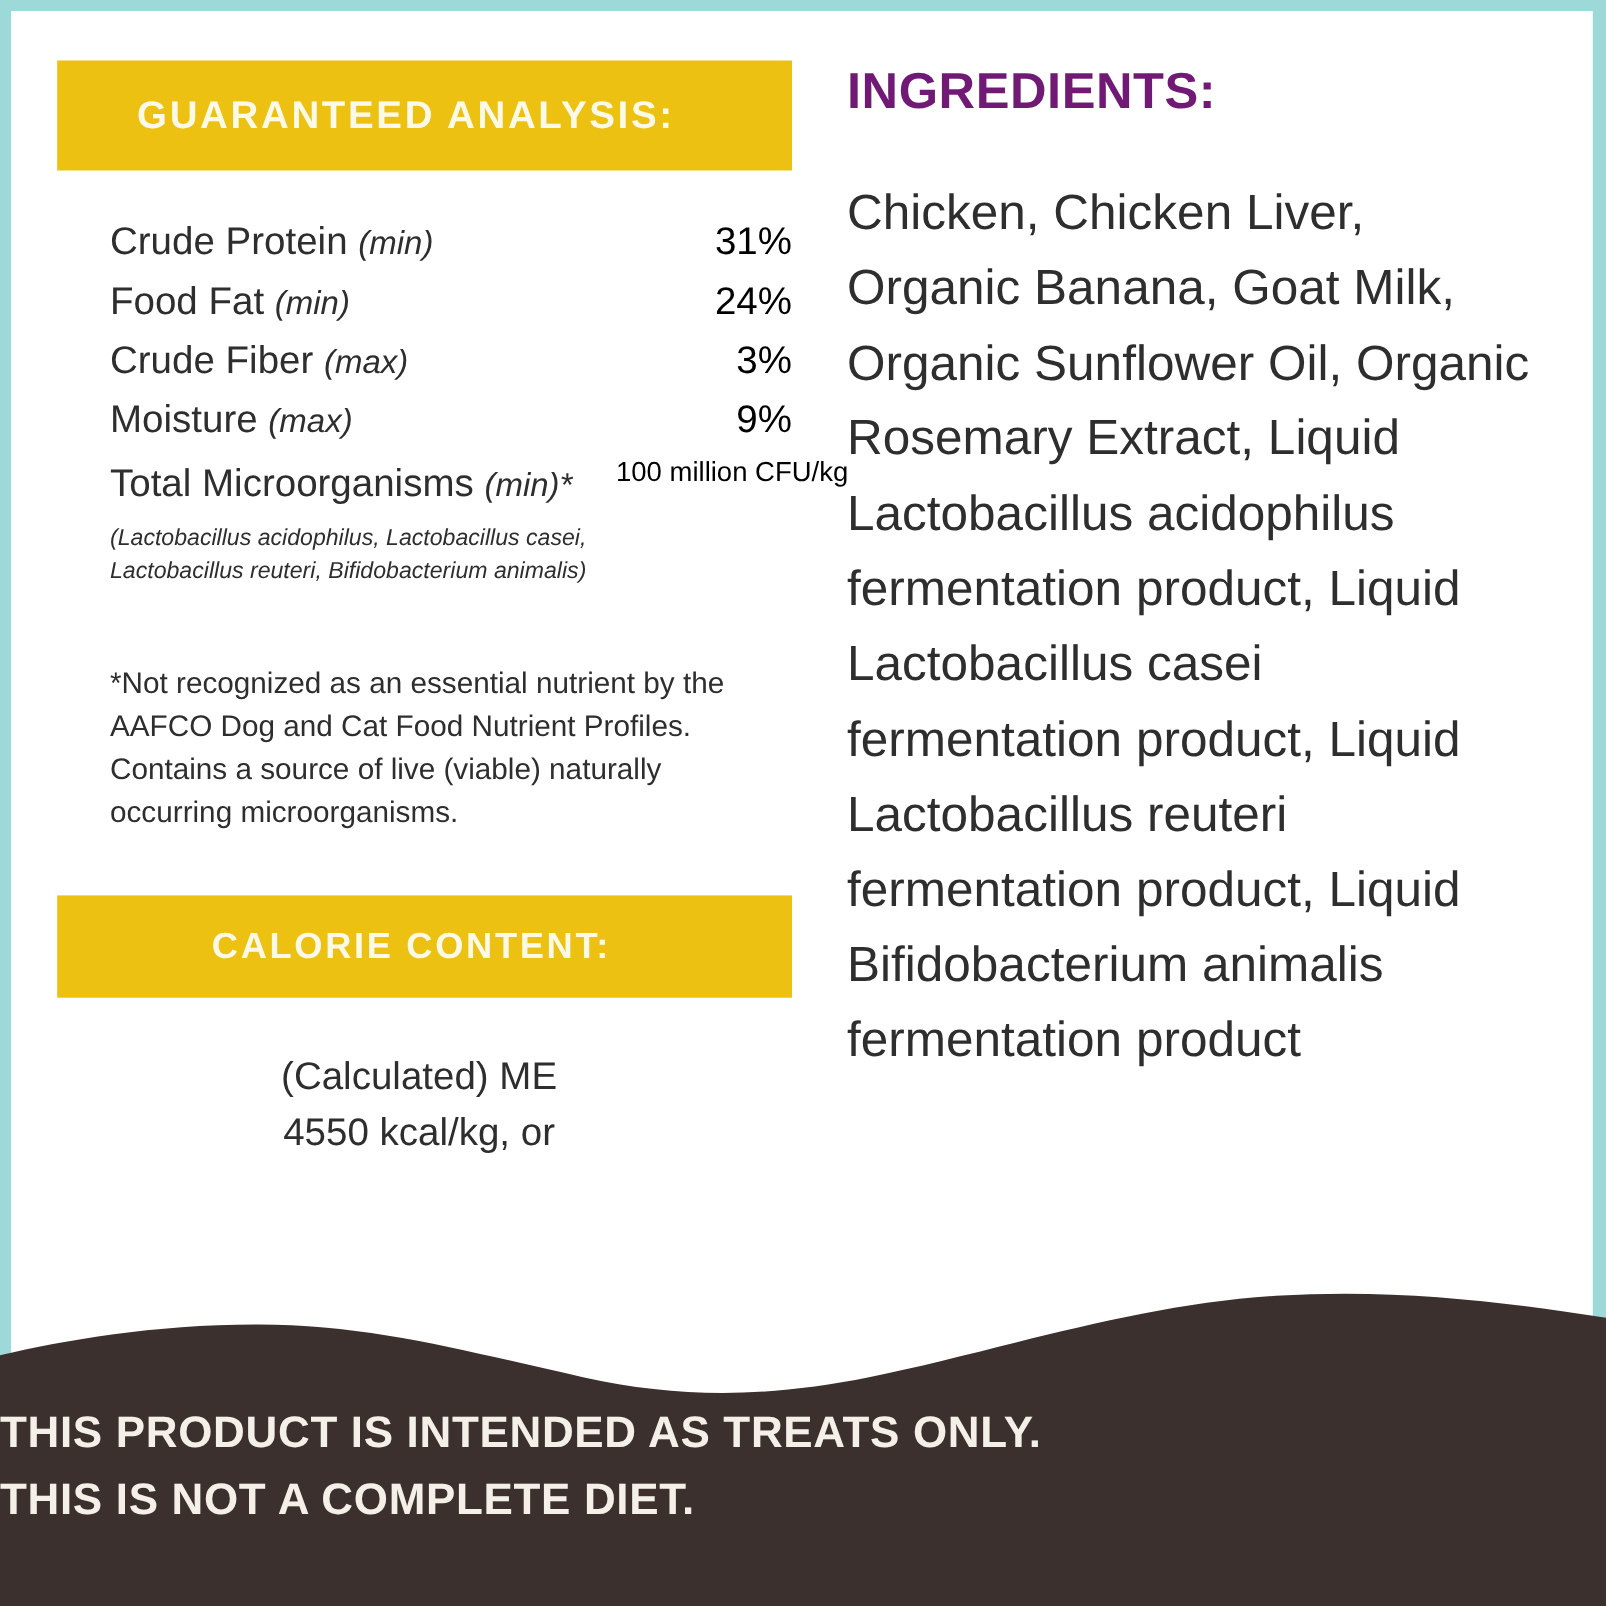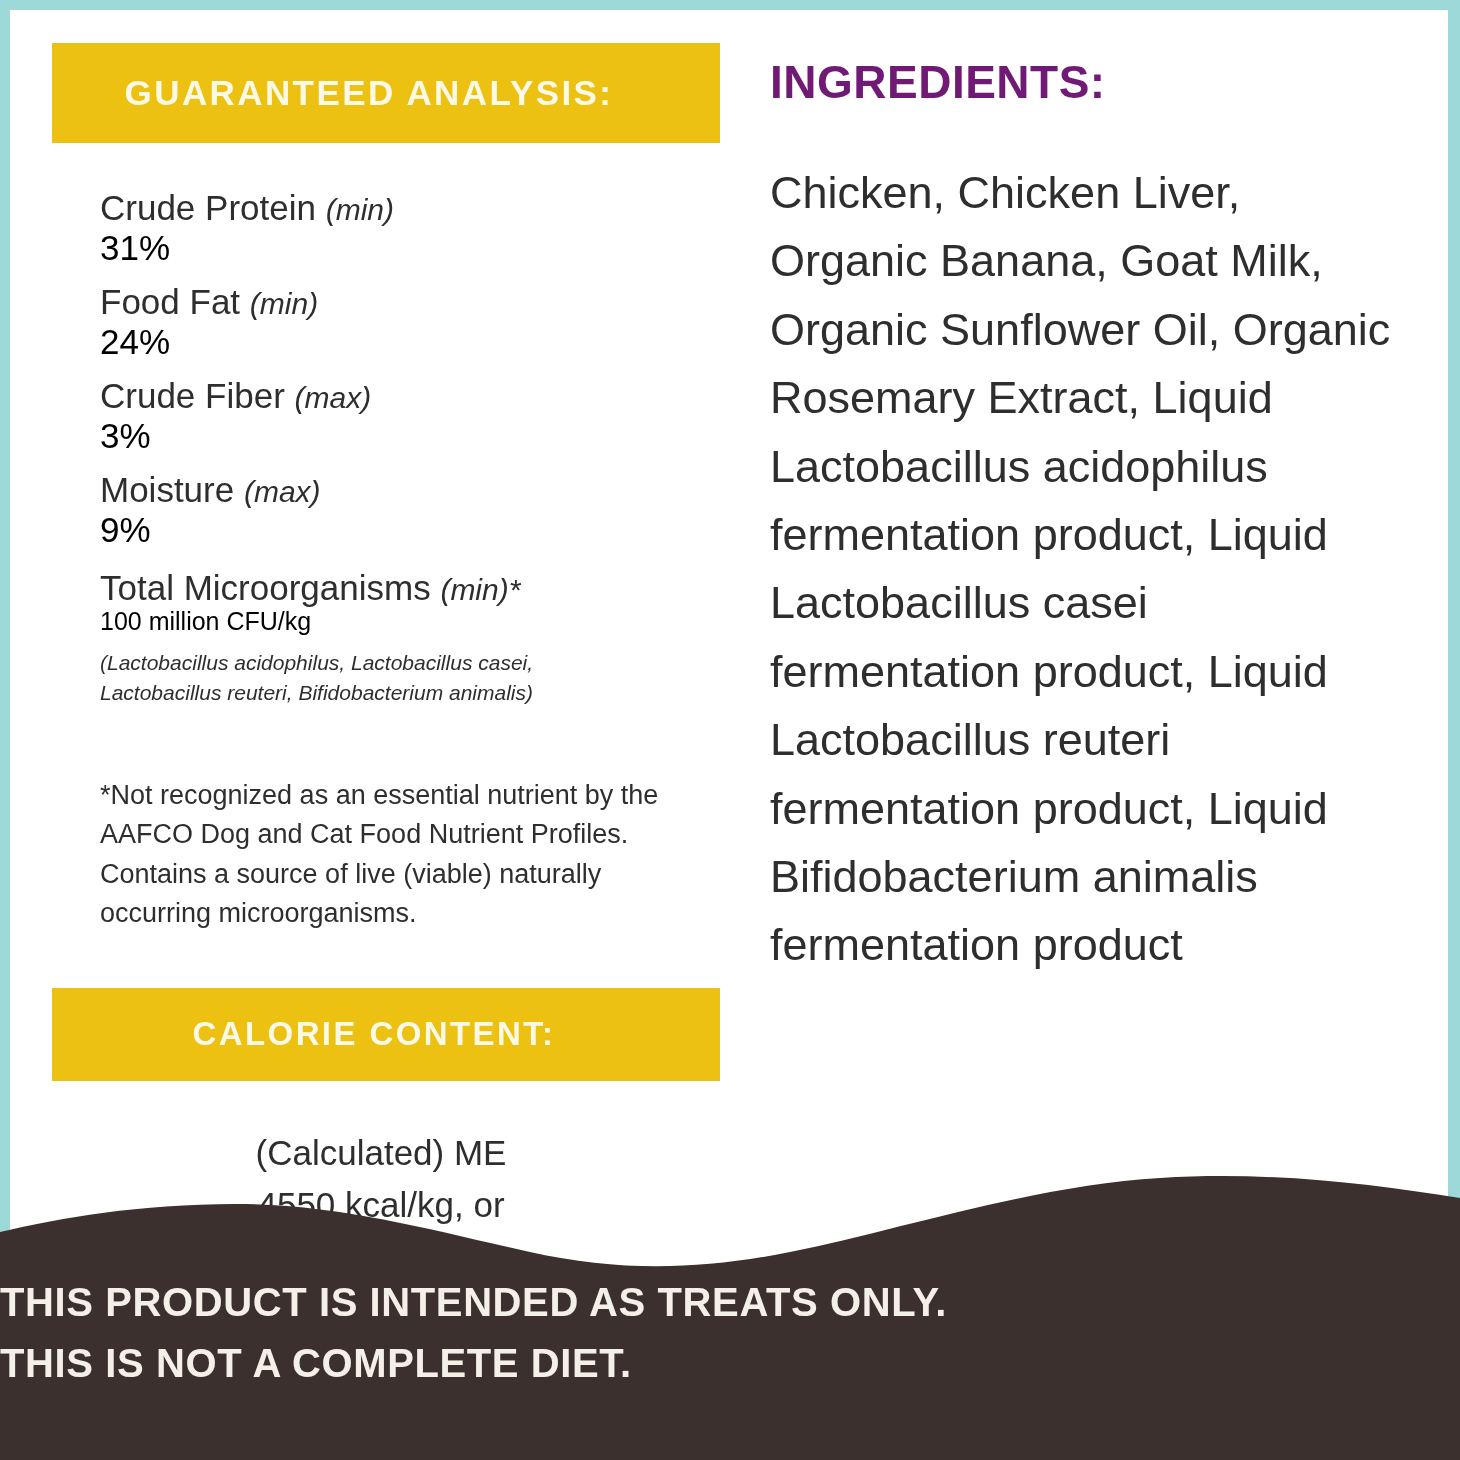--- a/index.html
+++ b/index.html
@@ -22,21 +22,21 @@
   #white-panel {
     position:absolute;
     left:10px; top:10px;
     width:1438px; height:1450px;
     background:#FFFFFF;
   }
 
   
   #left-column {
     position:absolute;
-    left:52px; top:43px;
+    left:52px; top:55px;
     width:668px;
   }
 
   .section-banner {
     background:#ECC111;
     height:100px;
     display:flex;
     align-items:center;
     color:#FDF9E7;
     font-weight:bold;
@@ -58,21 +58,20 @@
   #analysis-table {
     margin-top:45px;
     padding-left:48px;
     padding-right:0px;
   }
   .analysis-row {
     display:flex;
     align-items:baseline;
     justify-content:space-between;
     margin-bottom:14px;
-    flex-direction:column;
   }
   .analysis-label {
     font-size:35px;
     color:#2E2E2E;
     white-space:nowrap;
   }
   .analysis-label .qualifier {
     font-style:italic;
     font-size:30px;
   }

